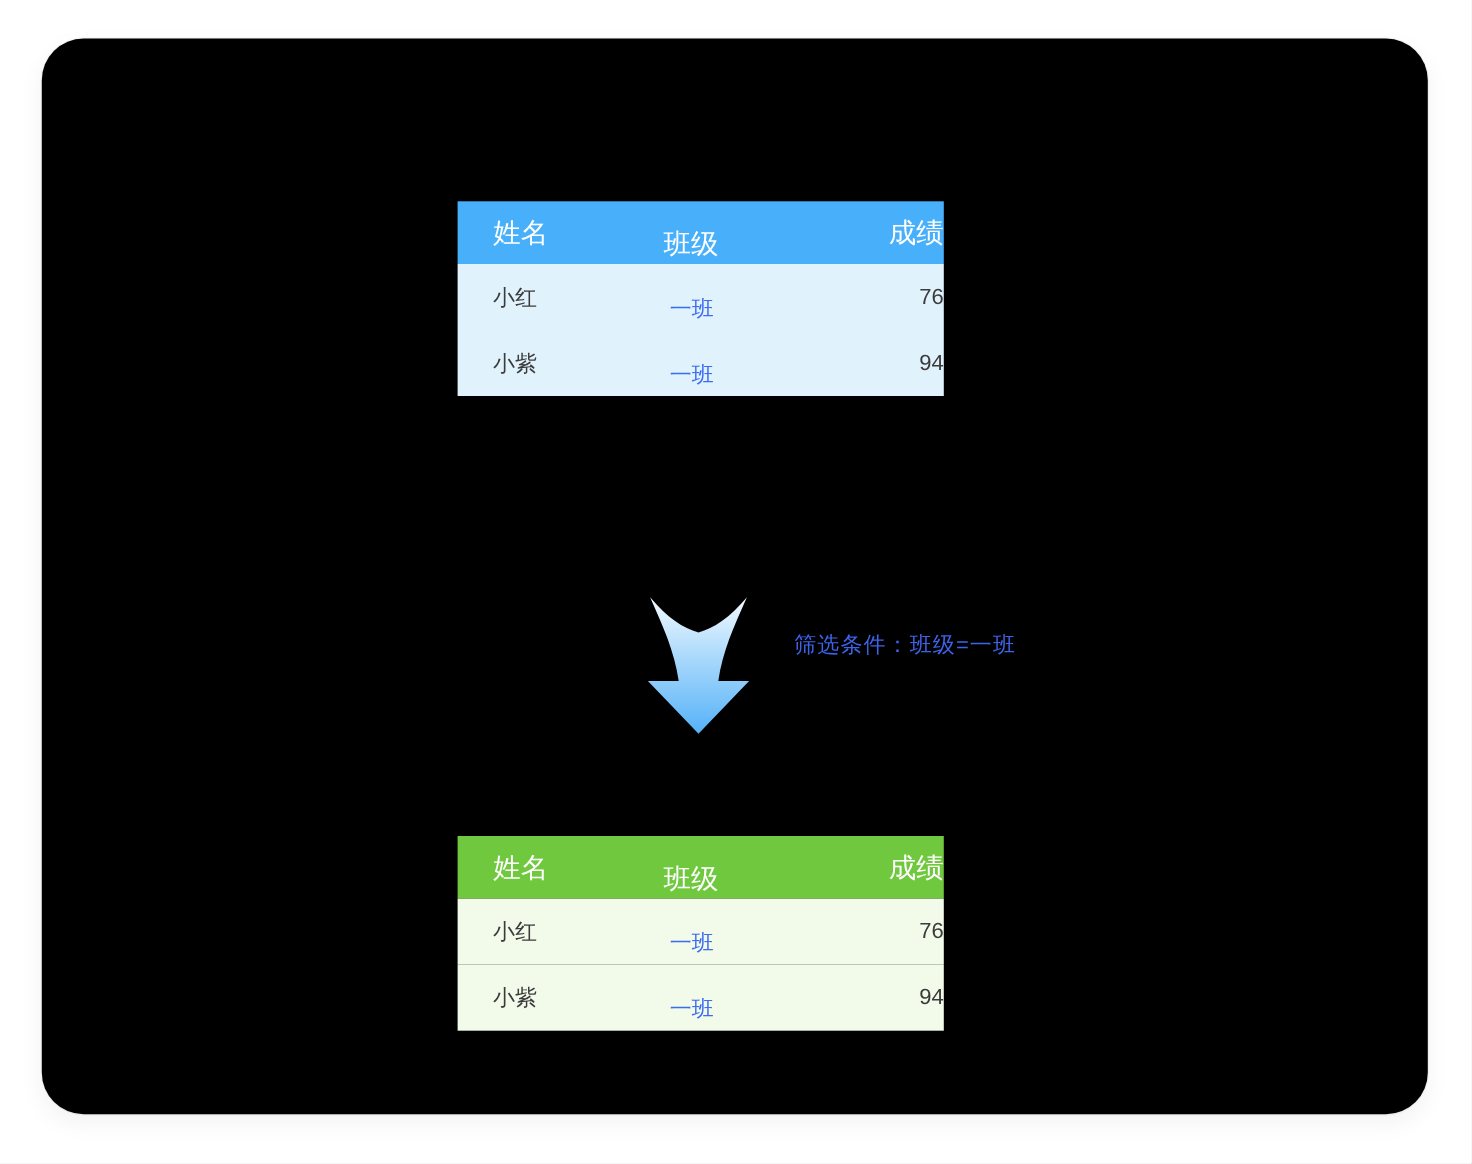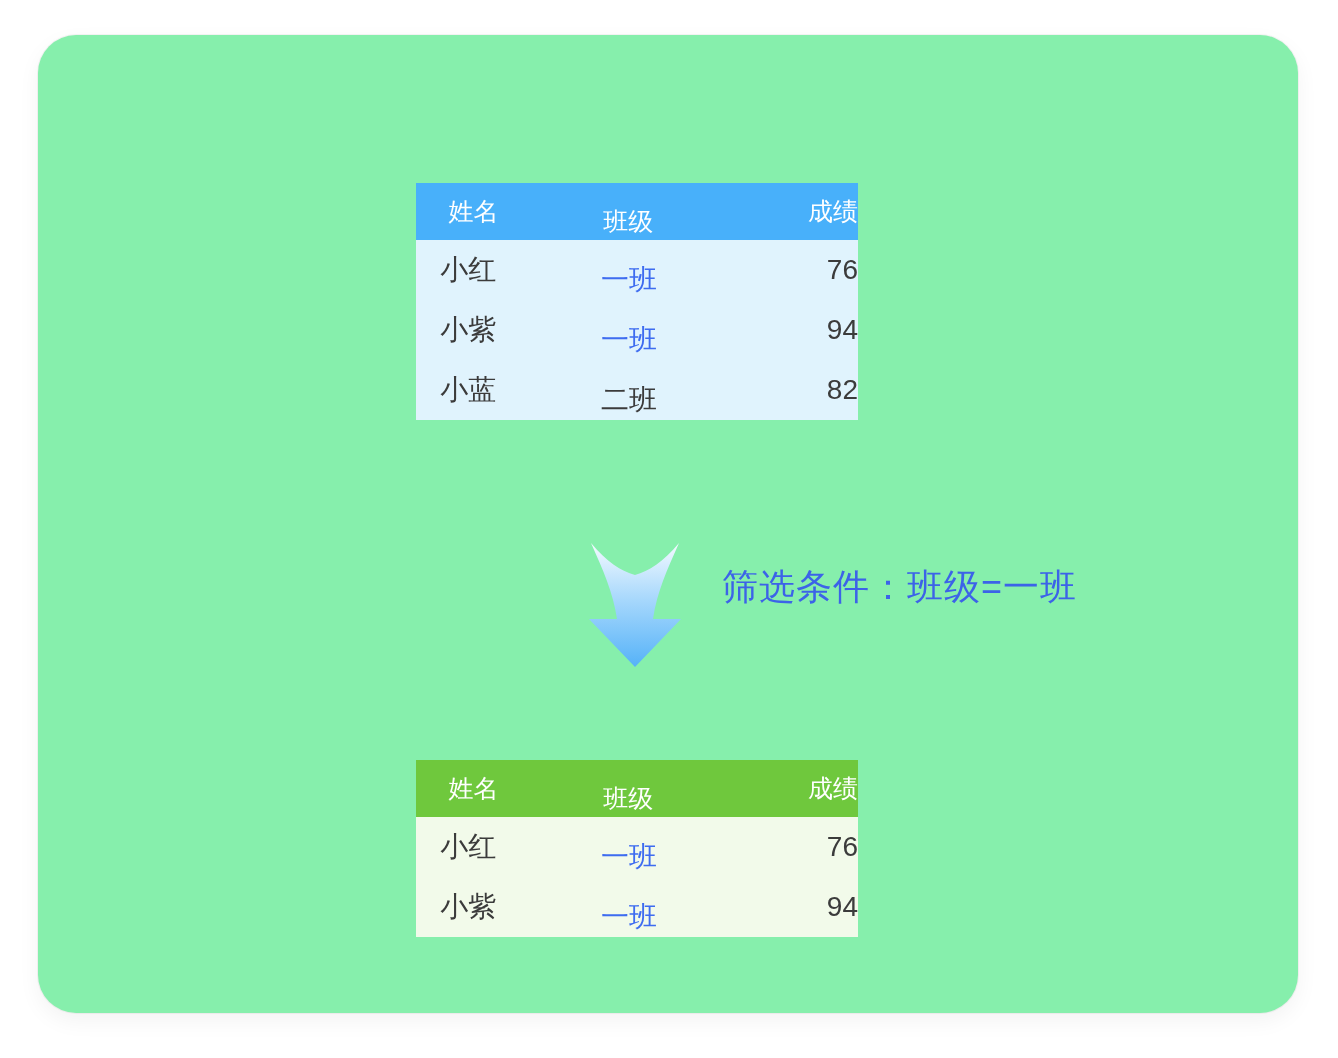--- a/index.html
+++ b/index.html
@@ -1,39 +1,39 @@
 <!DOCTYPE html>
 <html><head>
 <meta charset="utf-8">
 <style>
   * { margin:0; padding:0; box-sizing:border-box; }
   html,body { width:1338px; height:1058px; background:#ffffff; }
   body { font-family:"Liberation Sans", sans-serif; }
   .page { position:relative; width:1338px; height:1058px; overflow:hidden; }
   .card {
     position:absolute; left:38px; top:35px; width:1260px; height:978px;
-    background:#86efac; border-radius:38px;
+    background:#000000; border-radius:38px;
     box-shadow:0 0 0 1px rgba(0,0,0,0.045), 0 8px 22px rgba(0,0,0,0.05);
   }
   .tbl { position:absolute; left:378px; width:442px; }
   .tbl-source   { top:148px; }
   .tbl-filtered { top:725px; }
   .hdr { display:flex; height:57px; align-items:center; color:#ffffff; font-size:25px; }
   .tbl-source .hdr   { background:#48B0FA; }
   .tbl-filtered .hdr { background:#6FC83D; }
-  .row { display:flex; height:60px; align-items:center; font-size:28px; color:#3b3b3b;gap:20px; }
+  .row { display:flex; height:60px; align-items:center; font-size:20px; color:#3b3b3b;gap:20px; }
   .tbl-source .row   { background:#E0F3FD; }
   .tbl-filtered .row { background:#F2FAEA; }
   .c1 { width:26%; text-align:center; }
   .c2 { width:44%; text-align:center;margin-top:20px; }
   .c3 { width:30%; text-align:right; }
   .hl { color:#3E6CF0; }
   .filter-label {
     position:absolute; left:684px; top:536px;
-    font-size:36px; line-height:32px; color:#3C63E8; letter-spacing:1px;
+    font-size:20px; line-height:32px; color:#3C63E8; letter-spacing:1px;
     white-space:nowrap;
   }
   .arrow { position:absolute; left:551px; top:505px; width:92px; height:128px; }
 </style>
 </head>
 <body>
 
 <div class="page">
   <div class="card">
 
@@ -45,25 +45,20 @@
       </div>
       <div class="row">
         <div class="c1">小红</div>
         <div class="c2 hl">一班</div>
         <div class="c3">76</div>
       </div>
       <div class="row">
         <div class="c1">小紫</div>
         <div class="c2 hl">一班</div>
         <div class="c3">94</div>
-      </div>
-      <div class="row">
-        <div class="c1">小蓝</div>
-        <div class="c2">二班</div>
-        <div class="c3">82</div>
       </div>
     </div>
 
     <svg class="arrow" viewBox="0 0 92 128" xmlns="http://www.w3.org/2000/svg">
       <defs>
         <linearGradient id="arrowGrad" x1="0" y1="0" x2="0" y2="1">
           <stop offset="0" stop-color="#F4FAFF"></stop>
           <stop offset="0.45" stop-color="#A8D8FC"></stop>
           <stop offset="1" stop-color="#55B2F8"></stop>
         </linearGradient>

